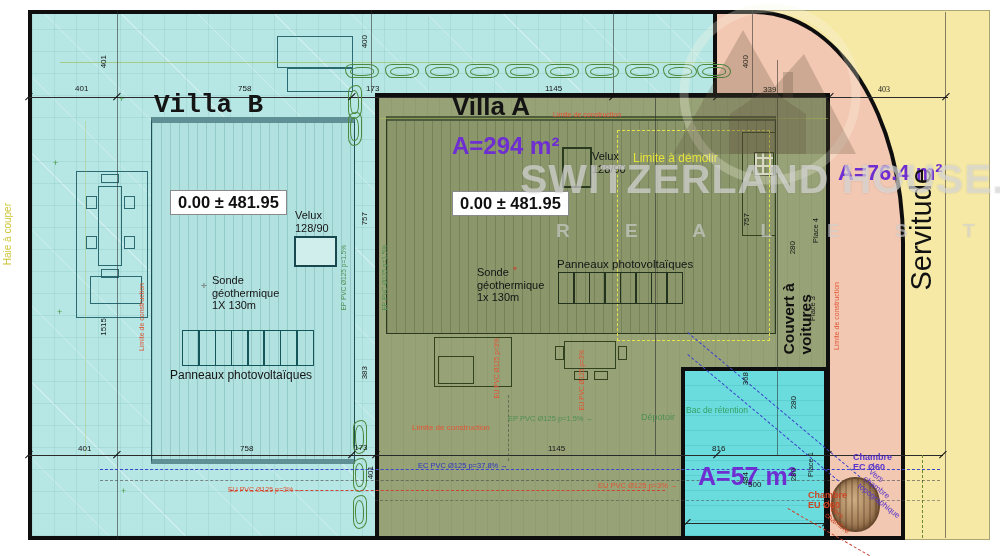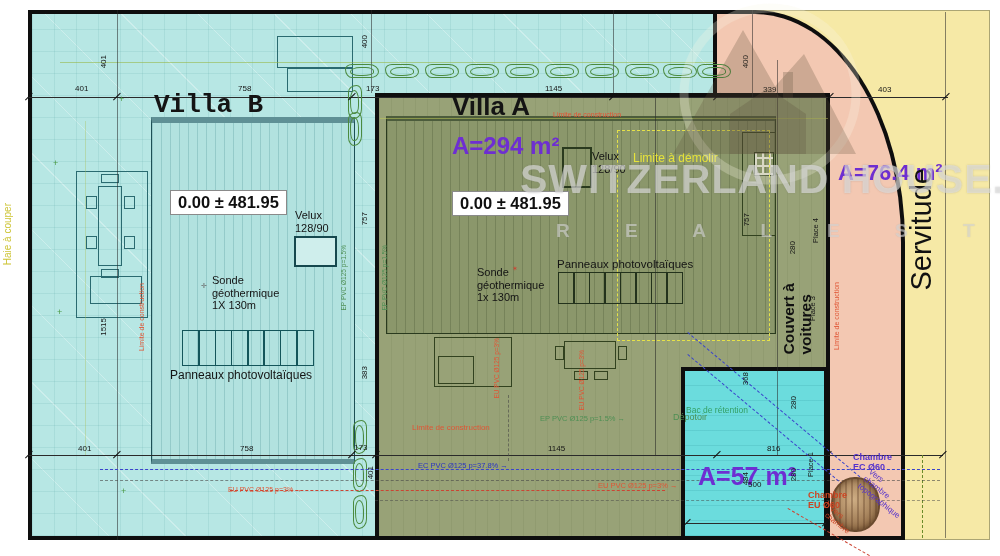--- a/index.html
+++ b/index.html
@@ -44,21 +44,21 @@
   .yellow{left:713px;top:10px;width:277px;height:530px;z-index:1;box-sizing:border-box;
     border:1px solid rgba(110,110,75,.55);background:#f6e9a6;}
 
   .pv{position:absolute;display:flex;z-index:6;}
   .pv i{flex:1;border:1.6px solid currentColor;margin-left:-1.6px;}
   .pv i:first-child{margin-left:0;}
   .lbl{position:absolute;color:#141414;z-index:6;white-space:pre-line;line-height:1.15;}
   .olabel{font-size:11px;}
   .outline{position:absolute;box-sizing:border-box;border:1.2px solid #2a6a70;z-index:5;}
   .outline-a{position:absolute;box-sizing:border-box;border:1.2px solid #32421f;z-index:6;}
-  .red{color:#e05535;} .green-t{color:#4e8f54;padding-left:32px;} .blue-t{color:#2a35c0;}
+  .red{color:#e05535;} .green-t{color:#4e8f54;} .blue-t{color:#2a35c0;}
   .tiny{font-size:7px;} .pipe{font-size:7.5px;white-space:nowrap;z-index:7;position:absolute;}
   .bush{position:absolute;width:34px;height:14px;z-index:6;}
   .bush::before{content:"";position:absolute;inset:0;border:1.5px solid #4b8a3f;
     border-radius:9px 13px 11px 9px/7px 10px 8px 11px;}
   .bush::after{content:"";position:absolute;left:5px;right:5px;top:3px;bottom:2px;
     border:1px solid #4b8a3f;border-radius:50% 40% 55% 45%/60% 50% 45% 55%;}
   .plus{position:absolute;color:#4b9a45;font-size:9px;z-index:6;}
   .star{position:absolute;font-size:7px;z-index:7;}
   .manhole{position:absolute;left:831px;top:477px;width:45px;height:51px;border-radius:48%;z-index:6;
     background:
@@ -261,34 +261,34 @@
   <div class="dash" style="left:788px;top:508px;width:125px;border-top:1.2px dashed #cc4433;transform:rotate(30deg);transform-origin:left top;z-index:6;"></div>
 
   <div class="txt v" style="left:905px;top:168px;font-size:29px;font-weight:500;color:#111;z-index:7;">Servitude</div>
   <div class="area" style="left:838px;top:160px;font-size:22px;">A=76.4 m²</div>
 
   <div class="dim" style="left:75px;top:84px;">401</div>
   <div class="dim" style="left:238px;top:84px;">758</div>
   <div class="dim" style="left:366px;top:84px;">173</div>
   <div class="dim" style="left:545px;top:84px;">1145</div>
   <div class="dim" style="left:763px;top:85px;">339</div>
-  <div class="dim" style="left:878px;top:85px;">403</div>
+  <div class="dim" style="left:878px;top:85px;font-family:Liberation Serif, serif;">403</div>
   <div class="dim v" style="left:99px;top:55px;">401</div>
   <div class="dim v" style="left:360px;top:35px;">400</div>
   <div class="dim v" style="left:741px;top:55px;">400</div>
   <div class="dim v" style="left:99px;top:318px;">1515</div>
   <div class="dim v" style="left:360px;top:212px;">757</div>
   <div class="dim v" style="left:360px;top:366px;">383</div>
   <div class="dim v" style="left:742px;top:213px;">757</div>
   <div class="dim v" style="left:788px;top:241px;">280</div>
   <div class="dim v" style="left:741px;top:372px;">368</div>
   <div class="dim v" style="left:789px;top:396px;">280</div>
   <div class="dim v" style="left:789px;top:468px;">280</div>
   <div class="dim v" style="left:741px;top:472px;">484</div>
-  <div class="dim" style="left:767px;top:444px;">816</div>
+  <div class="dim" style="left:712px;top:444px;">816</div>
   <div class="dim" style="left:748px;top:480px;">500</div>
   <div class="dim" style="left:78px;top:444px;">401</div>
   <div class="dim" style="left:240px;top:444px;">758</div>
   <div class="dim" style="left:354px;top:443px;">173</div>
   <div class="dim" style="left:548px;top:444px;">1145</div>
   <div class="dim v" style="left:366px;top:466px;">401</div>
 
   <svg class="wm-logo" width="250" height="190" viewBox="0 0 250 190">
     <circle cx="152" cy="92" r="86" fill="none" stroke="rgba(250,245,230,0.30)" stroke-width="9"></circle>
     <path d="M55 152 L125 28 L158 86 L143 100 L186 52 L238 152 Z" fill="rgba(92,78,58,0.28)"></path>

